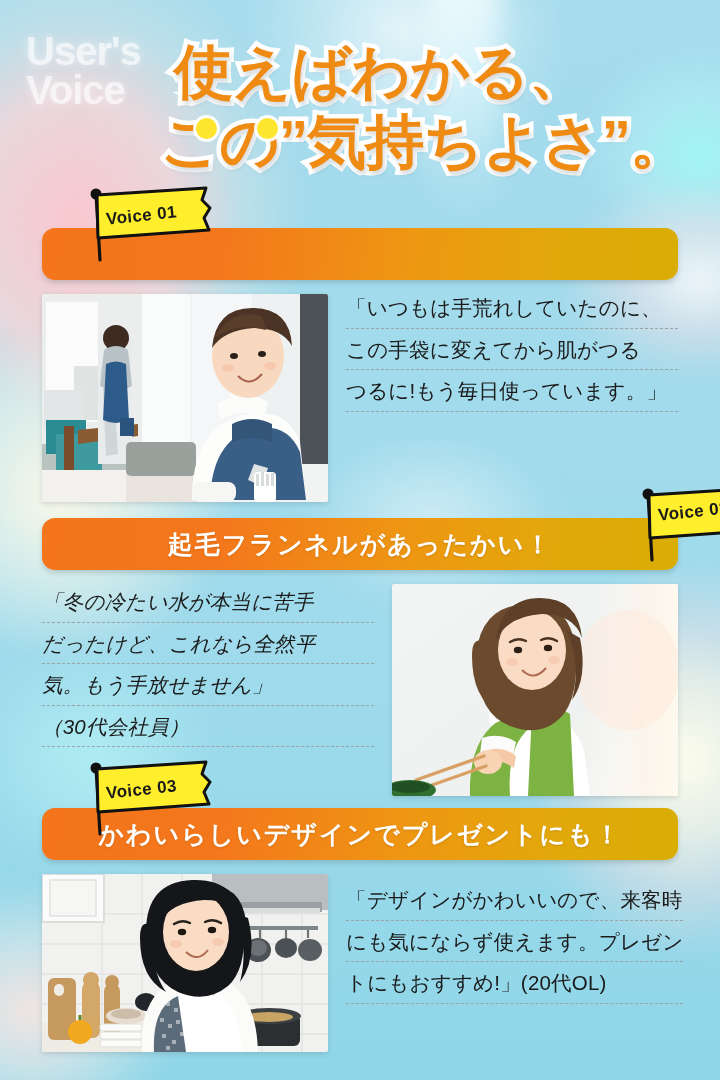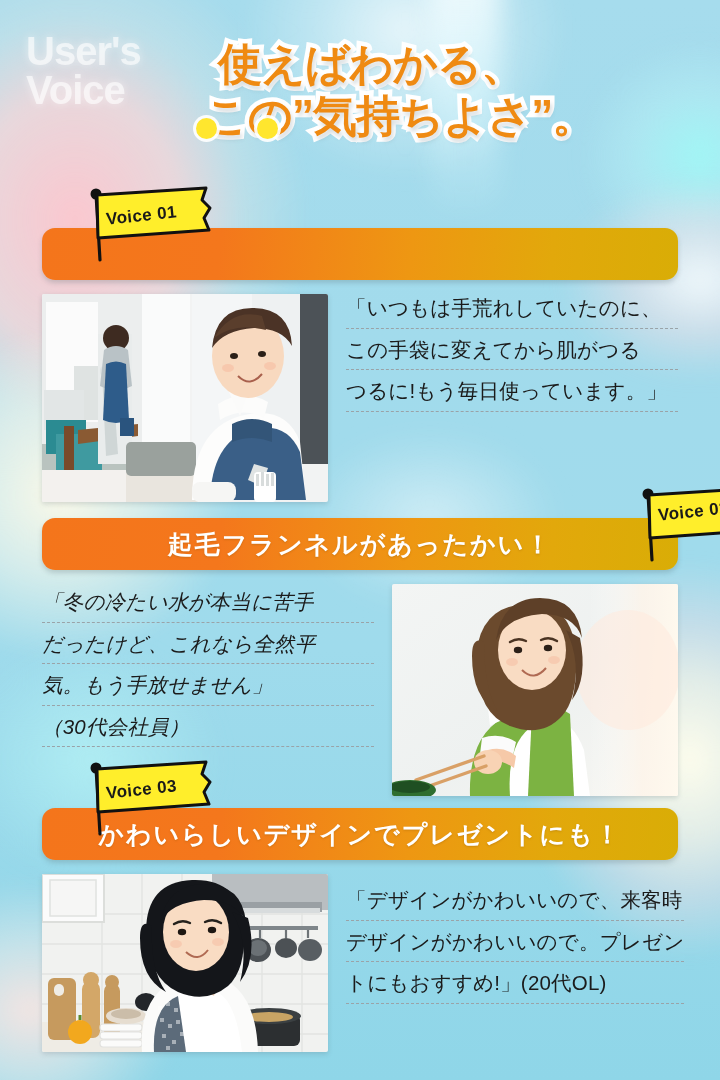--- a/index.html
+++ b/index.html
@@ -87,28 +87,27 @@
   }
 
   
   .headline{
     position:absolute; left:160px; top:38px; z-index:6;
     width:540px;
   }
   .hl-line{
     font-weight:bold;
     color:#ef8a12;
-    font-size:44px;
+    font-size:59px;
     line-height:1.18;
     letter-spacing:-1px;
     -webkit-text-stroke:9px #ffffff;
     paint-order:stroke fill;
     text-shadow:2px 4px 4px rgba(120,140,150,.30);
     white-space:nowrap;
-    margin-left:44px;
   }
   .hl-line.l1{ padding-left:14px; }
   .hl-line.l2{ padding-left:0px; }
   .dot-row{
     position:absolute; left:36px; top:80px;
     display:flex; gap:40px; z-index:7;
   }
   .dot-row span{
     display:block; width:21px; height:21px; border-radius:50%;
     background:#ffe62e;
@@ -450,19 +449,19 @@
           <path d="M132 50 q8 -5 16 -1" stroke="#24211c" stroke-width="2.4" fill="none" stroke-linecap="round"></path>
           <path d="M163 48 q8 -4 16 1" stroke="#24211c" stroke-width="2.4" fill="none" stroke-linecap="round"></path>
           <path d="M144 78 q12 9 22 -2 q-11 13 -22 2 Z" fill="#ffffff"></path>
           <path d="M144 78 q12 11 22 -2" stroke="#b06a52" stroke-width="2" fill="none"></path>
           <ellipse cx="134" cy="70" rx="6" ry="4" fill="#f6bda2" opacity=".55"></ellipse>
           <ellipse cx="176" cy="68" rx="6" ry="4" fill="#f6bda2" opacity=".55"></ellipse>
         </svg>
       </div>
       <div class="quote">
         <div class="q-line">「デザインがかわいいので、来客時</div>
-        <div class="q-line">デザインがかわいいので。プレゼン</div>
+        <div class="q-line">にも気にならず使えます。プレゼン</div>
         <div class="q-line">トにもおすすめ!」(20代OL)</div>
       </div>
     </div>
   </div>
 
 </div>
 
 </body></html>

